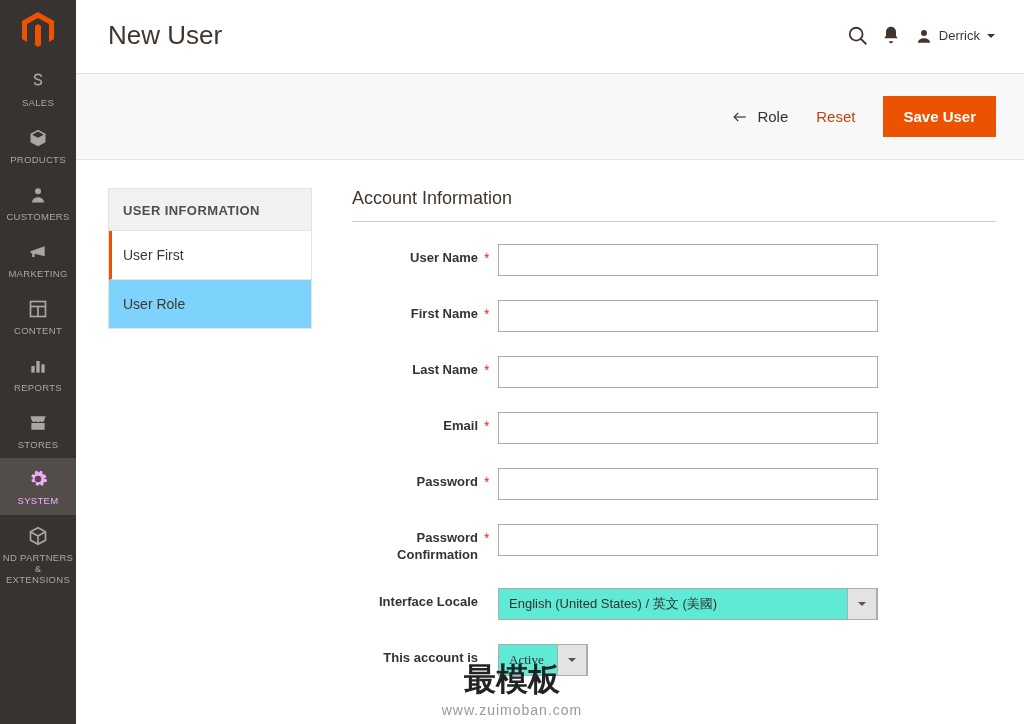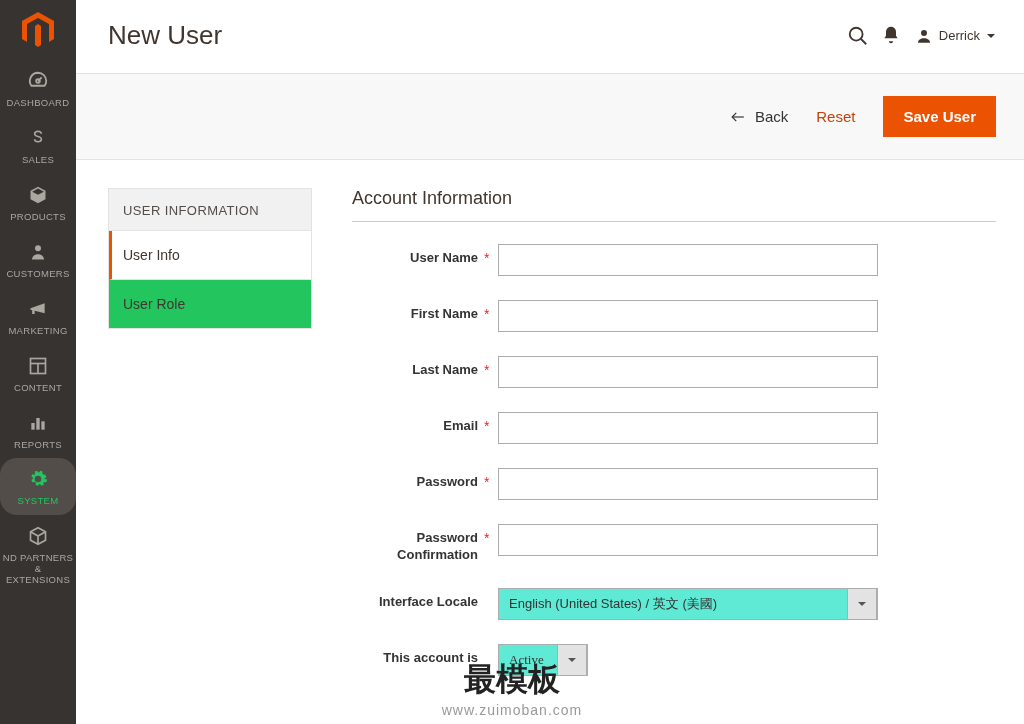--- a/index.html
+++ b/index.html
@@ -2,43 +2,43 @@
 <html><head>
 <meta charset="utf-8">
 <style>
 * { margin: 0; padding: 0; box-sizing: border-box; }
 body { font-family: 'Helvetica Neue', Arial, sans-serif; font-size: 14px; color: #333; background: #fff; width: 1024px; height: 724px; overflow: hidden; }
 
 
 .sidebar { position: fixed; left: 0; top: 0; width: 76px; height: 724px; background: #373330; display: flex; flex-direction: column; }
 .logo-wrap { width: 76px; height: 60px; display: flex; align-items: center; justify-content: center; }
 .nav-item { width: 76px; padding: 10px 0 8px; display: flex; flex-direction: column; align-items: center; cursor: pointer; color: #aaa6a0; }
-.nav-item.active { background: #524d49; color: #22c55e; border-radius: 17px; }
+.nav-item.active { background: #524d49; color: #f0abfc; }
 .nav-label { font-size: 9.5px; letter-spacing: 0.3px; margin-top: 6px; text-align: center; line-height: 1.15; padding: 0 2px; }
 .nav-icon { width: 22px; height: 22px; display: flex; align-items: center; justify-content: center; }
 
 
 .main { margin-left: 76px; height: 724px; }
 .topbar { display: flex; align-items: center; padding: 20px 28px 12px 32px; }
 .page-title { font-size: 26px; font-weight: 400; color: #41362f; flex: 1; }
 .top-icons { display: flex; align-items: center; gap: 12px; }
 .icon-btn { width: 22px; height: 22px; cursor: pointer; color: #41362f; }
 .user-drop { display: flex; align-items: center; gap: 6px; cursor: pointer; color: #41362f; font-size: 13px; }
 
 .action-bar { background: #f8f8f8; border: 1px solid #e3e3e3; border-left: none; border-right: none; margin: 10px 0 0; padding: 22px 28px 22px 32px; display: flex; justify-content: flex-end; align-items: center; gap: 28px; }
 .back-btn { display: flex; align-items: center; gap: 8px; cursor: pointer; font-size: 15px; color: #333; }
 .reset-btn { cursor: pointer; font-size: 15px; color: #c2410c; }
 .save-btn { background: #eb5202; color: #fff; padding: 12px 20px; font-size: 15px; font-weight: 600; cursor: pointer; border: none; }
 
 .content { display: flex; padding: 28px 28px 0 32px; gap: 40px; }
 .side-tabs { width: 204px; background: #f1f1f1; border: 1px solid #e3e3e3; align-self: flex-start; }
-.side-tabs-title { padding: 14px 14px 12px; font-size: 13px; font-weight: 400; color: #524d49; letter-spacing: 0.4px; border-bottom: 1px solid #e3e3e3; }
+.side-tabs-title { padding: 14px 14px 12px; font-size: 13px; font-weight: 700; color: #524d49; letter-spacing: 0.4px; border-bottom: 1px solid #e3e3e3; }
 .side-tab { padding: 16px 14px; font-size: 14px; color: #41362f; cursor: pointer; background: #fff; border-bottom: 1px solid #e3e3e3; }
 .side-tab.active { border-left: 3px solid #eb5202; padding-left: 11px; font-weight: 400; }
-.side-tab:last-child { border-bottom: none; background: #22c55e; }
+.side-tab:last-child { border-bottom: none; background: #7dd3fc; }
 
 .form-area { flex: 1; }
 .section-title { font-size: 18px; font-weight: 400; color: #41362f; padding-bottom: 12px; border-bottom: 1px solid #ccc; margin-bottom: 22px; }
 .form-row { display: flex; align-items: flex-start; margin-bottom: 24px; }
 .form-label { width: 126px; text-align: right; font-size: 13px; font-weight: 600; color: #333; padding-top: 6px; line-height: 1.3; }
 .req { color: #e02b27; margin-left: 6px; width: 8px; display: inline-block; padding-top: 6px; }
 .form-control { flex: 1; max-width: 380px; margin-left: 6px; }
 .form-control input, .form-control .select-wrap { width: 100%; height: 32px; border: 1px solid #adadad; padding: 0 10px; font-size: 13px; }
 .select-wrap { display: flex; align-items: center; position: relative; background: #5eead4; padding-right: 30px; }
 .select-arrow { position: absolute; right: 0; top: -1px; width: 30px; height: 32px; border: 1px solid #adadad; background: #e3e3e3; display: flex; align-items: center; justify-content: center; }
@@ -52,28 +52,20 @@
 <body>
 
 <div class="sidebar">
   <div class="logo-wrap">
     <svg width="32" height="36" viewBox="0 0 32 36">
         <path fill="#eb5202" d="M16 0 L32 9 L32 27 L27 30 L27 12 L16 6 L5 12 L5 30 L0 27 L0 9 Z M13 14 L13 33 L16 35 L19 33 L19 14 L16 12 Z"></path>
       </svg>
   </div>
   <div class="nav-item">
     <span class="nav-icon">
-        <svg width="22" height="22" viewBox="0 0 24 24" fill="none" stroke="currentColor" stroke-width="2">
-          <path d="M12 14a2 2 0 100-4 2 2 0 000 4z M12 3a9 9 0 019 9c0 2-.7 3.8-1.8 5.2H4.8A9 9 0 0112 3z M12 12l4-4"></path>
-        </svg>
-      </span>
-    <span class="nav-label">DASHBOARD</span>
-  </div>
-  <div class="nav-item">
-    <span class="nav-icon">
         <svg width="20" height="20" viewBox="0 0 24 24" fill="currentColor">
           <path d="M12 1v2c-3 0-5 1.5-5 4 0 2.5 2 3.5 5 4.2 2.5.6 3 1.2 3 2.3 0 1.2-1.2 2-3 2s-3-.8-3-2H7c0 2.5 2 4 5 4v2h0v-2c3 0 5-1.5 5-4 0-2.5-2-3.5-5-4.2-2.5-.6-3-1.2-3-2.3 0-1.2 1.2-2 3-2s3 .8 3 2h2c0-2.5-2-4-5-4V1z"></path>
         </svg>
       </span>
     <span class="nav-label">SALES</span>
   </div>
   <div class="nav-item">
     <span class="nav-icon">
         <svg width="20" height="20" viewBox="0 0 24 24" fill="currentColor">
           <path d="M12 2l9 5v10l-9 5-9-5V7l9-5zm0 2.3L5 8l7 3.8L19 8l-7-3.7z"></path>
@@ -110,20 +102,28 @@
   </div>
   <div class="nav-item">
     <span class="nav-icon">
         <svg width="20" height="20" viewBox="0 0 24 24" fill="currentColor">
           <rect x="4" y="12" width="4" height="8"></rect>
           <rect x="10" y="6" width="4" height="14"></rect>
           <rect x="16" y="10" width="4" height="10"></rect>
         </svg>
       </span>
     <span class="nav-label">REPORTS</span>
+  </div>
+  <div class="nav-item">
+    <span class="nav-icon">
+        <svg width="20" height="20" viewBox="0 0 24 24" fill="currentColor">
+          <path d="M3 4h18l-1.5 5a3 3 0 01-5 1 3 3 0 01-5 0 3 3 0 01-5-1L3 4zm1 8h16v8H4v-8z"></path>
+        </svg>
+      </span>
+    <span class="nav-label">STORES</span>
   </div>
   <div class="nav-item active">
     <span class="nav-icon">
         <svg width="20" height="20" viewBox="0 0 24 24" fill="currentColor">
           <path d="M12 8a4 4 0 100 8 4 4 0 000-8zm9 4l2 1-1 3-2.4-.4a7 7 0 01-1.2 1.2l.4 2.4-3 1-1-2a7 7 0 01-1.6 0l-1 2-3-1 .4-2.4a7 7 0 01-1.2-1.2L5 16l-1-3 2-1a7 7 0 010-1.6l-2-1 1-3 2.4.4a7 7 0 011.2-1.2L8 3l3-1 1 2a7 7 0 011.6 0l1-2 3 1-.4 2.4a7 7 0 011.2 1.2L21 7l1 3-2 1a7 7 0 010 1.6z"></path>
         </svg>
       </span>
     <span class="nav-label">SYSTEM</span>
   </div>
   <div class="nav-item">
@@ -164,30 +164,30 @@
       </div>
     </div>
   </div>
 
   <div class="action-bar">
     <div class="back-btn">
       <svg width="18" height="14" viewBox="0 0 24 24" fill="none" stroke="currentColor" stroke-width="2">
           <line x1="22" y1="12" x2="2" y2="12"></line>
           <polyline points="9 5 2 12 9 19"></polyline>
         </svg>
-      <span>Back</span>
+      <span>Role</span>
     </div>
     <div class="reset-btn"><span>Reset</span></div>
     <button class="save-btn">Save User</button>
   </div>
 
   <div class="content">
     <div class="side-tabs">
       <div class="side-tabs-title">USER INFORMATION</div>
-      <div class="side-tab active">User Info</div>
+      <div class="side-tab active">User First</div>
       <div class="side-tab">User Role</div>
     </div>
 
     <div class="form-area">
       <div class="section-title">Account Information</div>
 
       <div class="form-row">
         <div class="form-label">User Name</div>
         <span class="req">*</span>
         <div class="form-control"><input type="text" value="" style=""></div>

